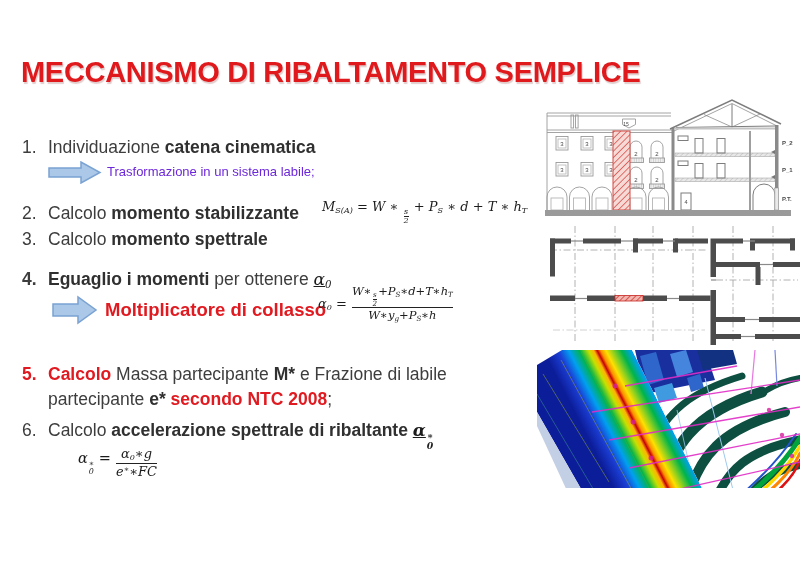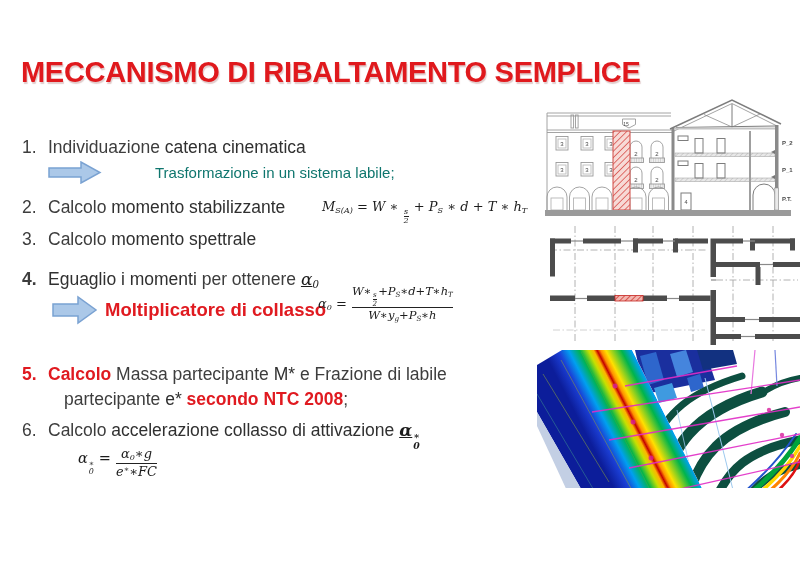--- a/index.html
+++ b/index.html
@@ -3,24 +3,24 @@
 <meta charset="utf-8">
 <style>
   html,body{margin:0;padding:0;background:#fff;}
   .slide{position:relative;width:800px;height:488px;background:#ffffff;overflow:hidden;
          font-family:"Liberation Sans",sans-serif;color:#3d3d3d;}
   .title{position:absolute;left:21px;top:56px;font-size:29px;font-weight:700;color:#e0191d;
          letter-spacing:-0.3px;white-space:nowrap;
          text-shadow:1px 2px 1px rgba(170,110,110,0.35);}
   .row{position:absolute;left:22px;font-size:17.5px;line-height:22px;white-space:nowrap;color:#3d3d3d;}
   .row .n{display:inline-block;width:26px;}
-  b{font-weight:400;color:#303030;}
+  b{font-weight:700;color:#303030;}
   .red{color:#e01a20;font-weight:700;}
   .arrow{position:absolute;}
-  .arrowtext{position:absolute;font-size:15px;color:#0f766e;white-space:nowrap;margin-left:48px;}
+  .arrowtext{position:absolute;font-size:13px;color:#6d28d9;white-space:nowrap;}
   .collapse-label{position:absolute;font-size:18.5px;font-weight:700;color:#e01a20;white-space:nowrap;}
   .formula{position:absolute;font-family:"DejaVu Serif",serif;font-style:italic;font-size:13px;
            color:#1c1c1c;white-space:nowrap;display:flex;align-items:center;}
   .formula sub{font-size:0.62em;vertical-align:-0.3em;font-style:italic;text-align:right;}
   .formula sup{font-size:0.62em;vertical-align:0.45em;font-style:italic;}
   .ifrac{display:inline-flex;flex-direction:column;text-align:center;font-size:0.62em;
          line-height:1.05;vertical-align:-0.35em;margin:0 1px;}
   .ifrac .ib{border-top:1px solid #222;}
   .bfrac{display:inline-flex;flex-direction:column;text-align:center;line-height:1.25;
          vertical-align:middle;margin-left:5px;font-size:11.5px;}
@@ -40,21 +40,21 @@
 
   <div class="row" style="top:136px">
     <span class="n">1.</span><span>Individuazione </span><b>catena cinematica</b>
   </div>
 
   <svg class="arrow" style="left:48px;top:161px" width="54" height="23" viewBox="0 0 54 23">
     <polygon points="1,7 33,7 33,1 52,11.5 33,22 33,16 1,16" fill="#abc8e8" stroke="#7aa2d2" stroke-width="1.5"></polygon>
   </svg>
   <div class="arrowtext" style="left:107px;top:164px">Trasformazione in un sistema labile;</div>
 
-  <div class="row" style="top:196px">
+  <div class="row" style="top:202px">
     <span class="n">2.</span><span>Calcolo </span><b>momento stabilizzante</b>
   </div>
   <div class="formula" style="left:322px;top:199px">
     <span><span>M</span><sub>S(A)</sub><span> = W ∗ </span><span class="ifrac">
           <span class="it">s</span>
           <span class="ib">2</span>
         </span><span> + P</span><sub>S</sub><span> ∗ d + T ∗ h</span><sub>T</sub></span>
   </div>
 
   <div class="row" style="top:228px">
@@ -77,26 +77,26 @@
             <span class="it">s</span>
             <span class="ib">2</span>
           </span><span>+P</span><sub>S</sub><span>∗d+T∗h</span><sub>T</sub></span>
       <span class="den"><span>W∗y</span><sub>g</sub><span>+P</span><sub>S</sub><span>∗h</span></span>
     </span>
   </div>
 
   <div class="row" style="top:363px">
     <span class="n red">5.</span><span class="red">Calcolo</span><span> Massa partecipante </span><b>M*</b><span> e Frazione di labile</span>
   </div>
-  <div class="row" style="top:388px;left:64px">
+  <div class="row" style="top:388px;left:48px">
     <span>partecipante </span><b>e*</b><span class="red"> secondo NTC 2008</span><span>;</span>
   </div>
 
   <div class="row" style="top:419px">
-    <span class="n">6.</span><span>Calcolo </span><b>accelerazione collasso di attivazione </b><span class="mathsym bold"><span>α</span><span class="supsub">
+    <span class="n">6.</span><span>Calcolo </span><b>accelerazione spettrale di ribaltante </b><span class="mathsym bold"><span>α</span><span class="supsub">
           <span>∗</span>
           <span>0</span>
         </span></span>
   </div>
 
   <div class="formula" style="left:78px;top:446px;font-size:14.5px">
     <span><span>α</span><span class="supsub">
           <span>∗</span>
           <span>0</span>
         </span><span> =</span></span>

